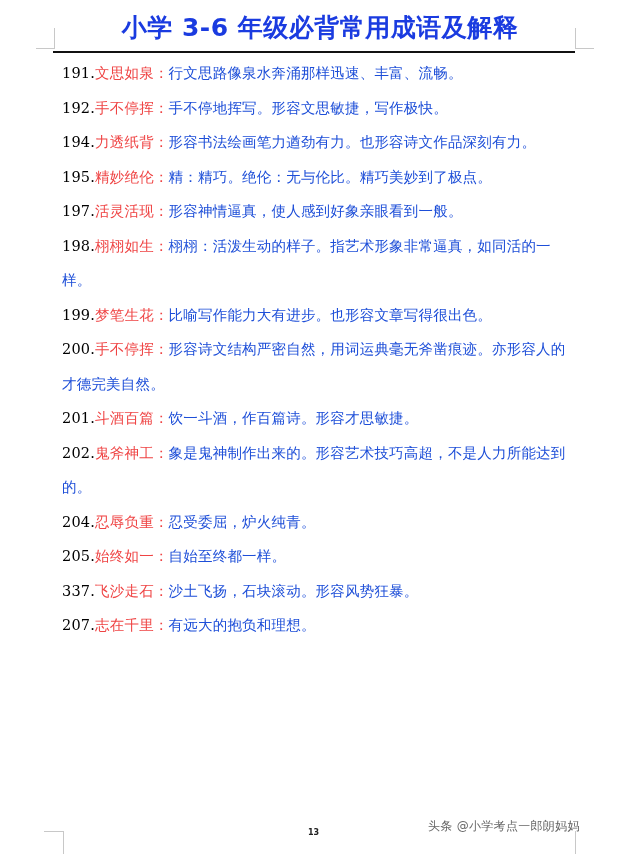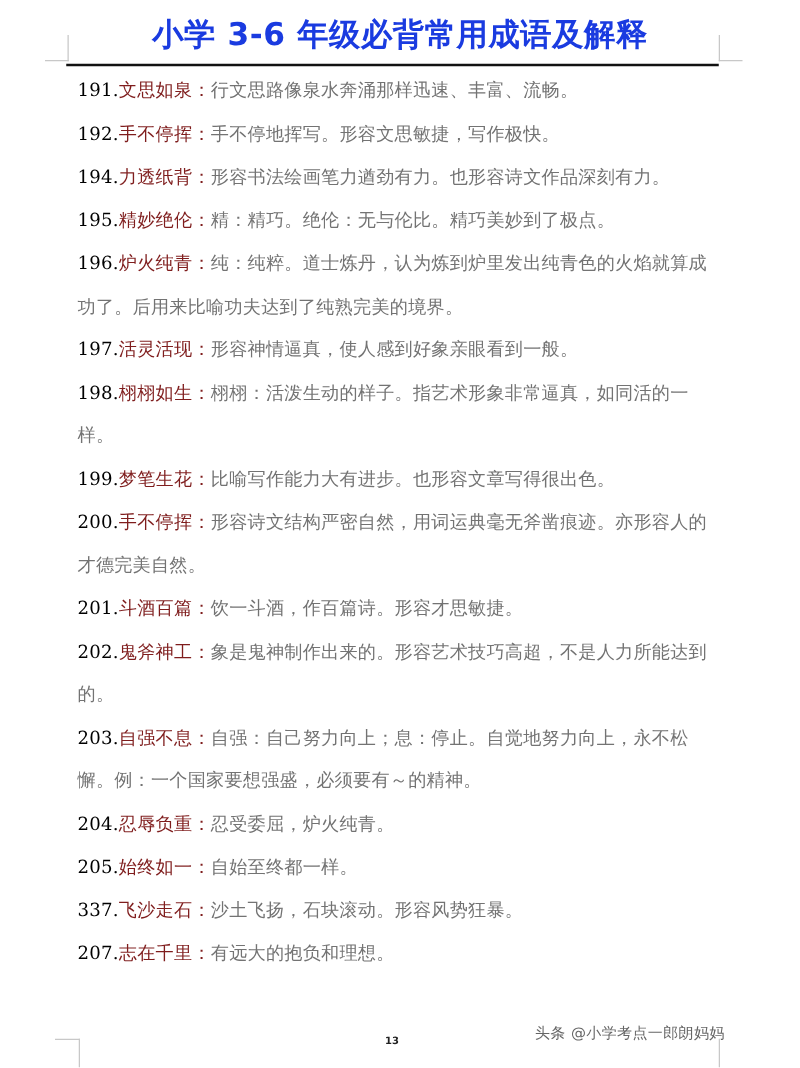--- a/index.html
+++ b/index.html
@@ -55,22 +55,22 @@
       top: 56px;
       width: 518px;
     }
     .entry {
       font-size: 14.5px;
       line-height: 34.5px;
       letter-spacing: 0.2px;
       word-break: break-all;
     }
     .entry .num { color: #000; margin-top: 36px; }
-    .entry .idiom { color: #7f1d1d; }
-    .entry .def { color: #737373; }
+    .entry .idiom { color: #ef4444; }
+    .entry .def { color: #1d4ed8; }
     .page-number {
       position: absolute;
       left: 308px;
       top: 828px;
       font-family: "DejaVu Sans", "Liberation Sans", sans-serif;
       font-size: 8px;
       font-weight: bold;
       color: #222;
     }
     .watermark {
@@ -95,28 +95,26 @@
 
   <h1 class="title">小学 3-6 年级必背常用成语及解释</h1>
   <div class="header-rule"></div>
 
   <div class="entries">
 
     <p class="entry"><span class="num">191.</span><span class="idiom"><span>文思如泉</span><span>：</span></span><span class="def">行文思路像泉水奔涌那样迅速、丰富、流畅。</span></p>
     <p class="entry"><span class="num">192.</span><span class="idiom"><span>手不停挥</span><span>：</span></span><span class="def">手不停地挥写。形容文思敏捷，写作极快。</span></p>
     <p class="entry"><span class="num">194.</span><span class="idiom"><span>力透纸背</span><span>：</span></span><span class="def">形容书法绘画笔力遒劲有力。也形容诗文作品深刻有力。</span></p>
     <p class="entry"><span class="num">195.</span><span class="idiom"><span>精妙绝伦</span><span>：</span></span><span class="def">精：精巧。绝伦：无与伦比。精巧美妙到了极点。</span></p>
-    <p class="entry"><span class="num">196.</span><span class="idiom"><span>炉火纯青</span><span>：</span></span><span class="def">纯：纯粹。道士炼丹，认为炼到炉里发出纯青色的火焰就算成功了。后用来比喻功夫达到了纯熟完美的境界。</span></p>
     <p class="entry"><span class="num">197.</span><span class="idiom"><span>活灵活现</span><span>：</span></span><span class="def">形容神情逼真，使人感到好象亲眼看到一般。</span></p>
     <p class="entry"><span class="num">198.</span><span class="idiom"><span>栩栩如生</span><span>：</span></span><span class="def">栩栩：活泼生动的样子。指艺术形象非常逼真，如同活的一样。</span></p>
     <p class="entry"><span class="num">199.</span><span class="idiom"><span>梦笔生花</span><span>：</span></span><span class="def">比喻写作能力大有进步。也形容文章写得很出色。</span></p>
     <p class="entry"><span class="num">200.</span><span class="idiom"><span>手不停挥</span><span>：</span></span><span class="def">形容诗文结构严密自然，用词运典毫无斧凿痕迹。亦形容人的才德完美自然。</span></p>
     <p class="entry"><span class="num">201.</span><span class="idiom"><span>斗酒百篇</span><span>：</span></span><span class="def">饮一斗酒，作百篇诗。形容才思敏捷。</span></p>
     <p class="entry"><span class="num">202.</span><span class="idiom"><span>鬼斧神工</span><span>：</span></span><span class="def">象是鬼神制作出来的。形容艺术技巧高超，不是人力所能达到的。</span></p>
-    <p class="entry"><span class="num">203.</span><span class="idiom"><span>自强不息</span><span>：</span></span><span class="def">自强：自己努力向上；息：停止。自觉地努力向上，永不松懈。例：一个国家要想强盛，必须要有～的精神。</span></p>
     <p class="entry"><span class="num">204.</span><span class="idiom"><span>忍辱负重</span><span>：</span></span><span class="def">忍受委屈，炉火纯青。</span></p>
     <p class="entry"><span class="num">205.</span><span class="idiom"><span>始终如一</span><span>：</span></span><span class="def">自始至终都一样。</span></p>
     <p class="entry"><span class="num">337.</span><span class="idiom"><span>飞沙走石</span><span>：</span></span><span class="def">沙土飞扬，石块滚动。形容风势狂暴。</span></p>
     <p class="entry"><span class="num">207.</span><span class="idiom"><span>志在千里</span><span>：</span></span><span class="def">有远大的抱负和理想。</span></p>
   </div>
 
   <div class="page-number">13</div>
   <div class="watermark">头条 @小学考点一郎朗妈妈</div>
 </div>
 

